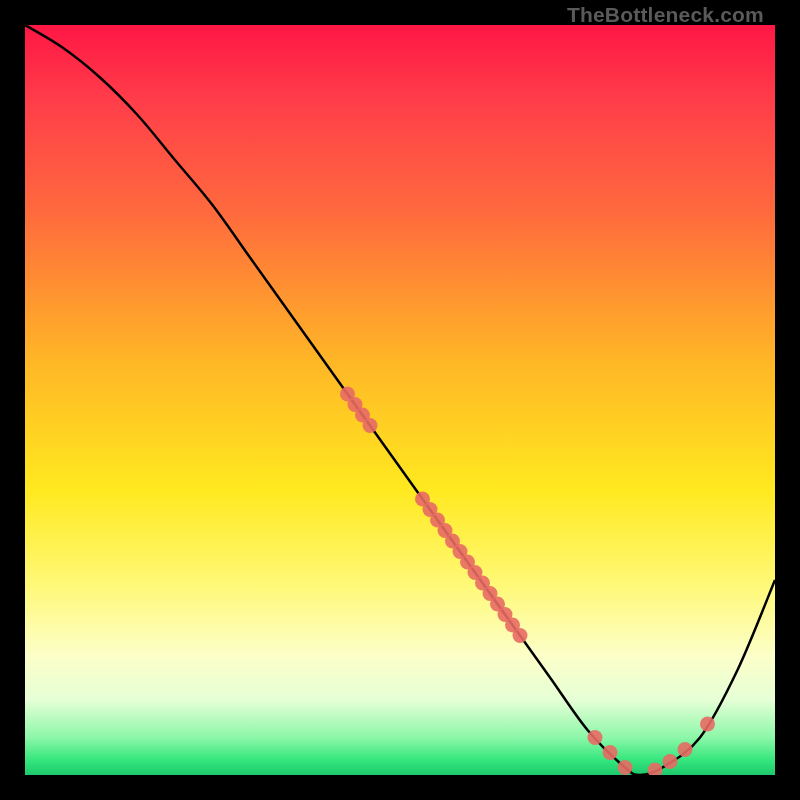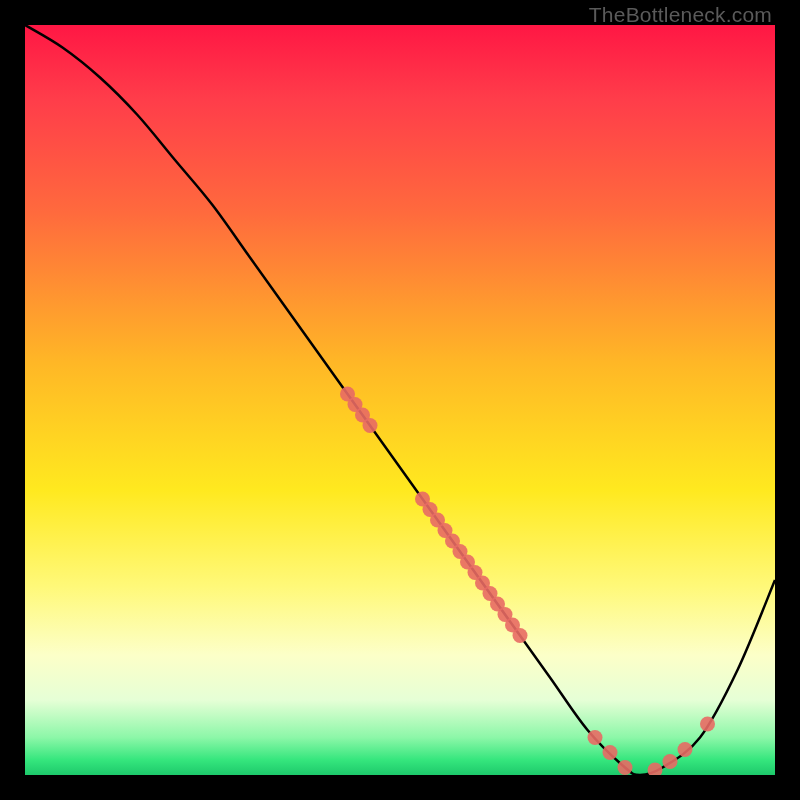--- a/index.html
+++ b/index.html
@@ -36,24 +36,24 @@
       #fcffc8 84%,
       #e6ffd6 90%,
       #8cf7a8 95%,
       #35e67d 98%,
       #1dc96b 100%
     );
   }
   .watermark {
     position: absolute;
     top: 3px;
-    right: 28px;
+    right: 36px;
     color: #5a5a5a;
     font-size: 21px;
-    font-weight: 400;
+    font-weight: 700;
     letter-spacing: 0.2px;
   }
   svg {
     position: absolute;
     left: 0;
     top: 0;
   }
 </style>
 </head>
 <body>

